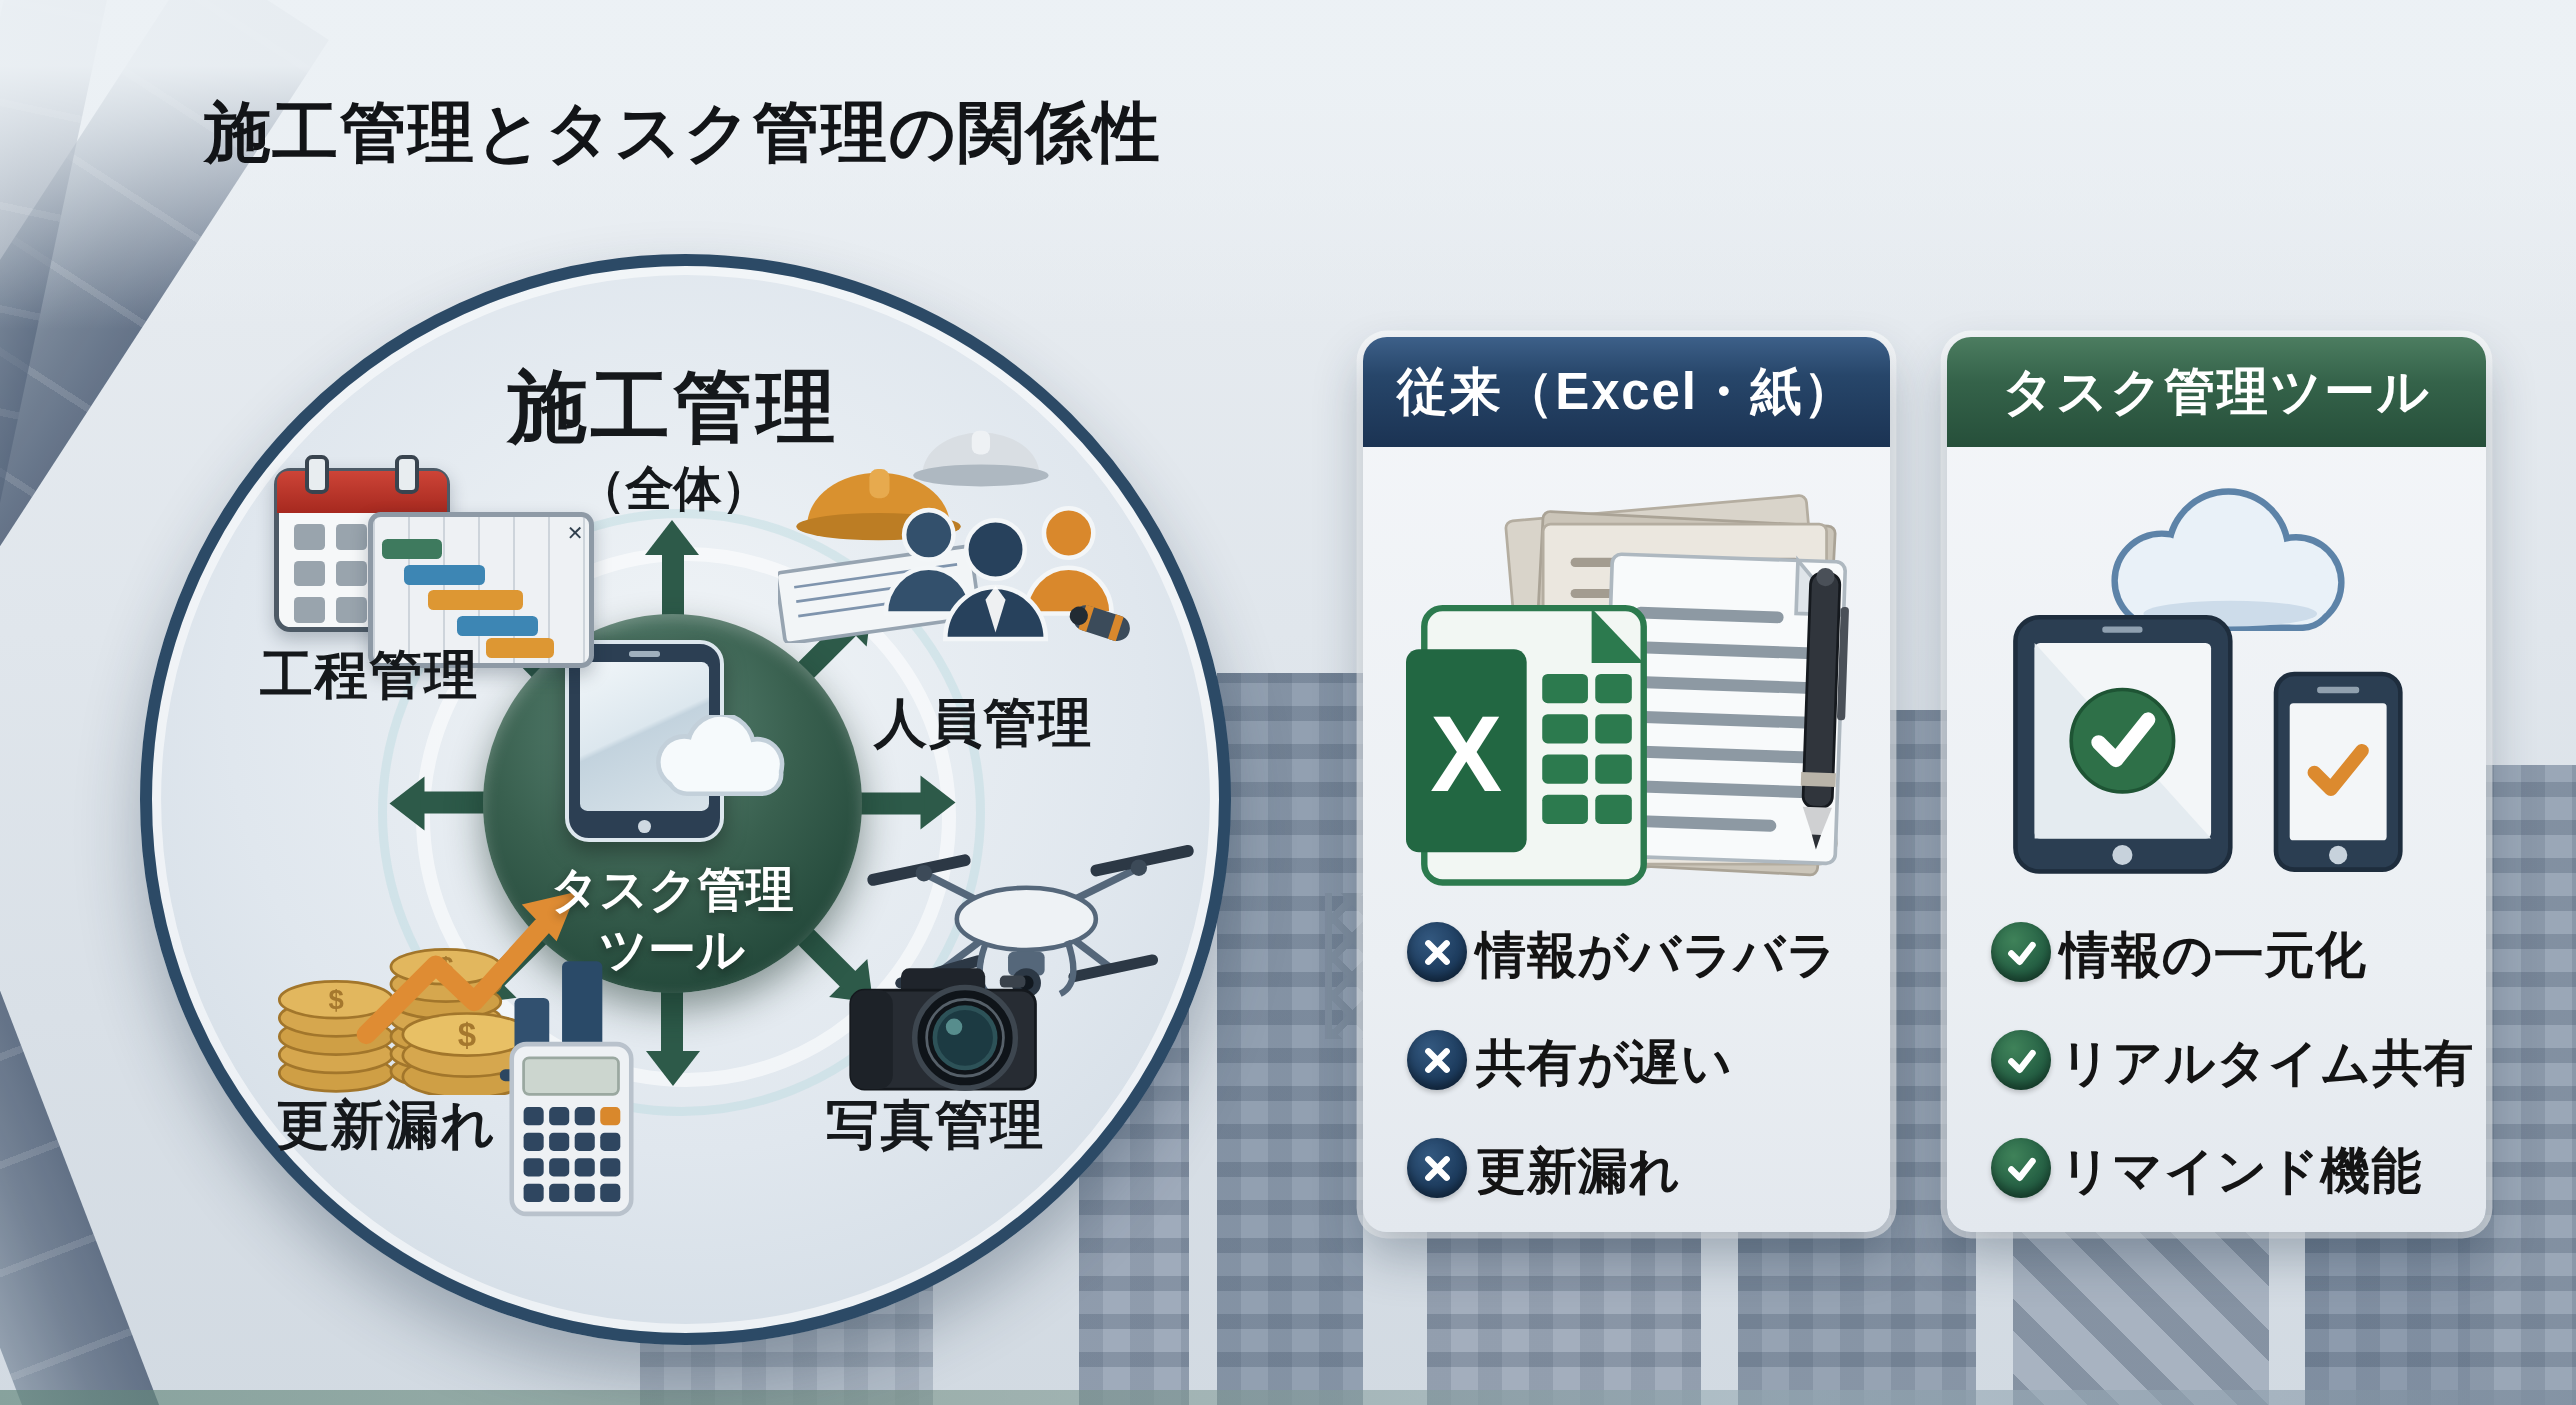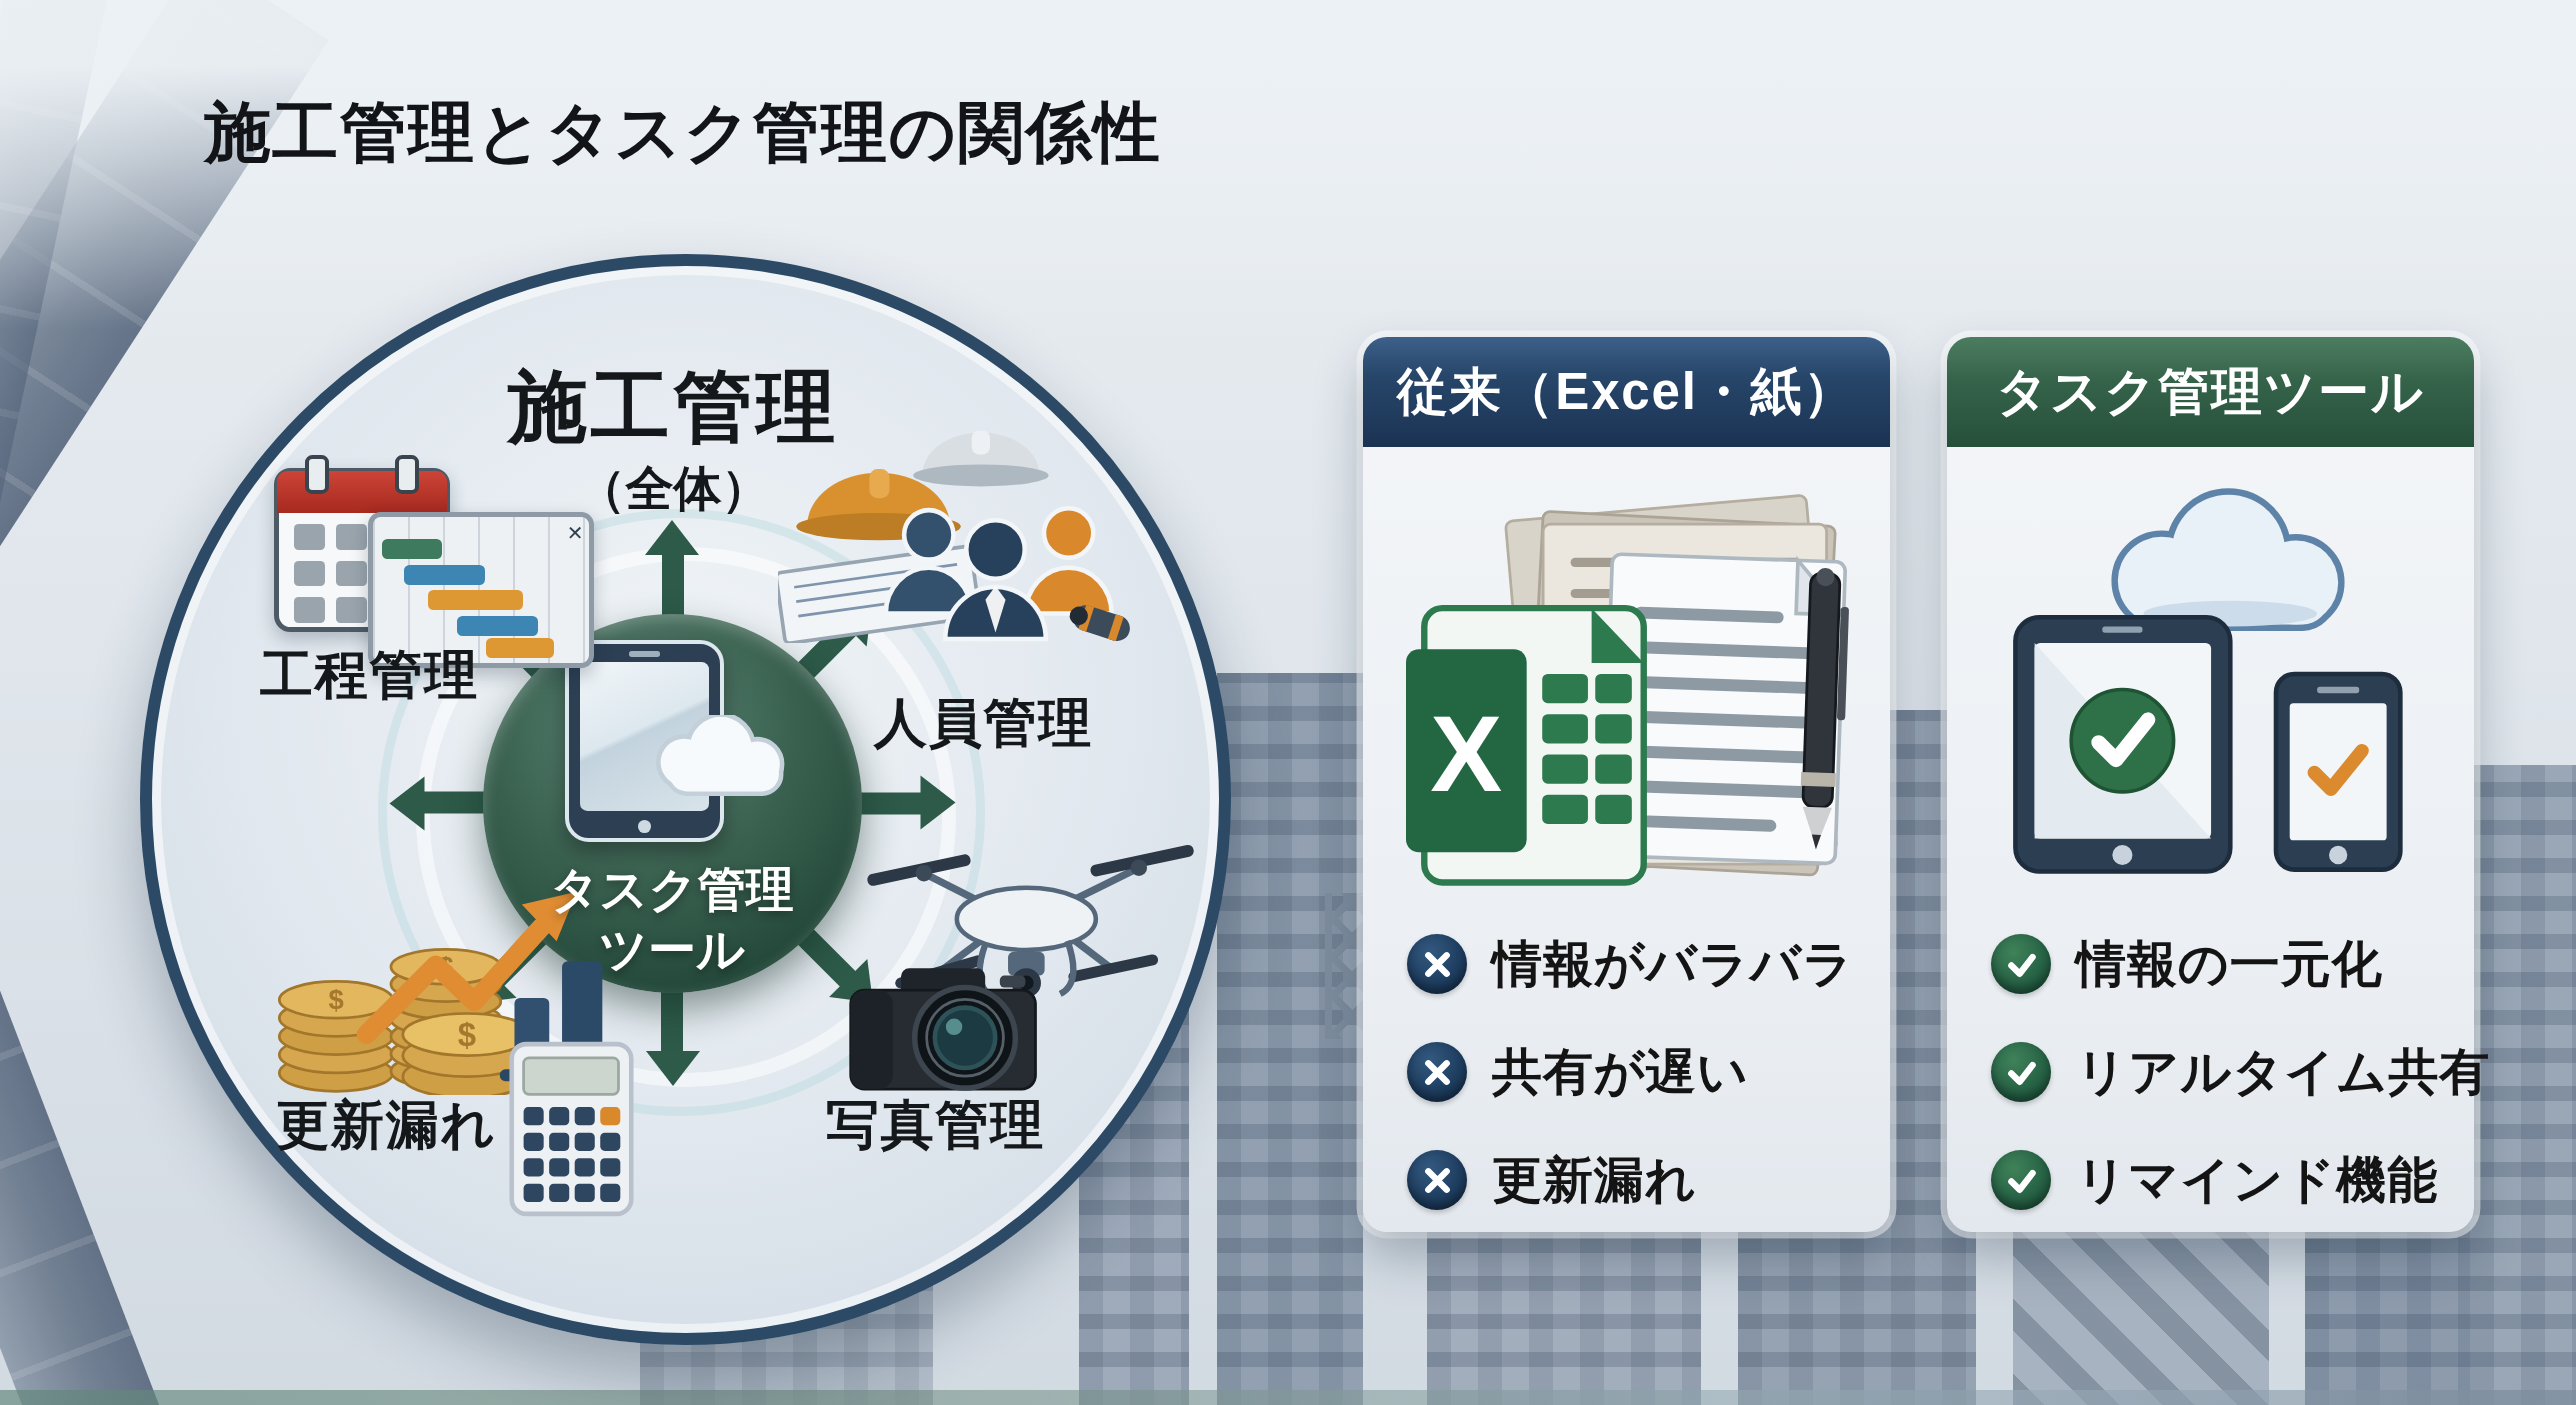--- a/index.html
+++ b/index.html
@@ -73,21 +73,21 @@
   .gantt .bar{position:absolute;height:20px;border-radius:5.5px;}
   .gantt .x{position:absolute;right:5.5px;top:3.7px;font-size:20px;font-weight:900;color:#31404e;}
   
   .card{position:absolute;top:337px;width:527px;height:895px;z-index:3;border-radius:24px;
     background:linear-gradient(180deg,#f4f6f9 0%,#ebeff3 70%,#e3e8ee 100%);
     box-shadow:0 24px 49px rgba(25,45,65,.30), 0 0 0 6.4px rgba(255,255,255,.6);}
   .card .head{position:absolute;left:0;top:0;right:0;height:110px;border-radius:24px 24px 0 0;
     display:flex;align-items:center;justify-content:center;color:#fff;font-size:51px;font-weight:900;letter-spacing:1.8px;}
   .head.navy{background:linear-gradient(180deg,#3d6089 0%,#27466a 35%,#1b3353 100%);}
   .head.green{background:linear-gradient(180deg,#4c7d60 0%,#35634a 40%,#264f3a 100%);}
-  .brow{position:absolute;display:flex;align-items:center;gap:25px;height:84px;width:485px;z-index:6;}
+  .brow{position:absolute;display:flex;gap:9px;height:84px;width:485px;z-index:6;}
   .bullet-ic{width:60px;height:60px;border-radius:50%;flex:none;display:flex;align-items:center;justify-content:center;
     box-shadow:inset 0 -5.5px 9.1px rgba(0,0,0,.35), 0 2.7px 5.5px rgba(0,0,0,.2);}
   .bullet-ic.navy{background:radial-gradient(circle at 38% 30%, #33587f 0%, #1d3c5e 60%, #132b47 100%);}
   .bullet-ic.green{background:radial-gradient(circle at 38% 30%, #3f8259 0%, #256044 60%, #184733 100%);}
   .btxt{font-size:50px;font-weight:900;color:#141414;letter-spacing:0.9px;white-space:nowrap;}
 </style>
 </head>
 <body>
 
 <div class="stage">
@@ -377,21 +377,21 @@
   </div>
   <div class="brow" style="left:1407px;top:1138px;">
     <div class="bullet-ic navy">
       <svg width="33" height="33" viewBox="0 0 36 36">
           <path d="M8 8 L28 28 M28 8 L8 28" stroke="#fff" stroke-width="7" stroke-linecap="round"></path>
         </svg>
     </div>
     <div class="btxt">更新漏れ</div>
   </div>
 
-  <div class="card" style="left:1947px;">
+  <div class="card" style="left:1947px;padding-left:12px;">
     <div class="head green">タスク管理ツール</div>
   </div>
   <svg class="abs" style="left:1974px;top:471px;z-index:5;" width="476" height="416" viewBox="0 0 520 455">
     <g>
       <g fill="none" stroke="#5d83a8" stroke-width="14">
         <circle cx="205" cy="120" r="48"></circle>
           <circle cx="278" cy="88" r="62"></circle>
           <circle cx="352" cy="122" r="46"></circle>
           <rect x="170" y="110" width="218" height="58" rx="29"></rect>
       </g>

